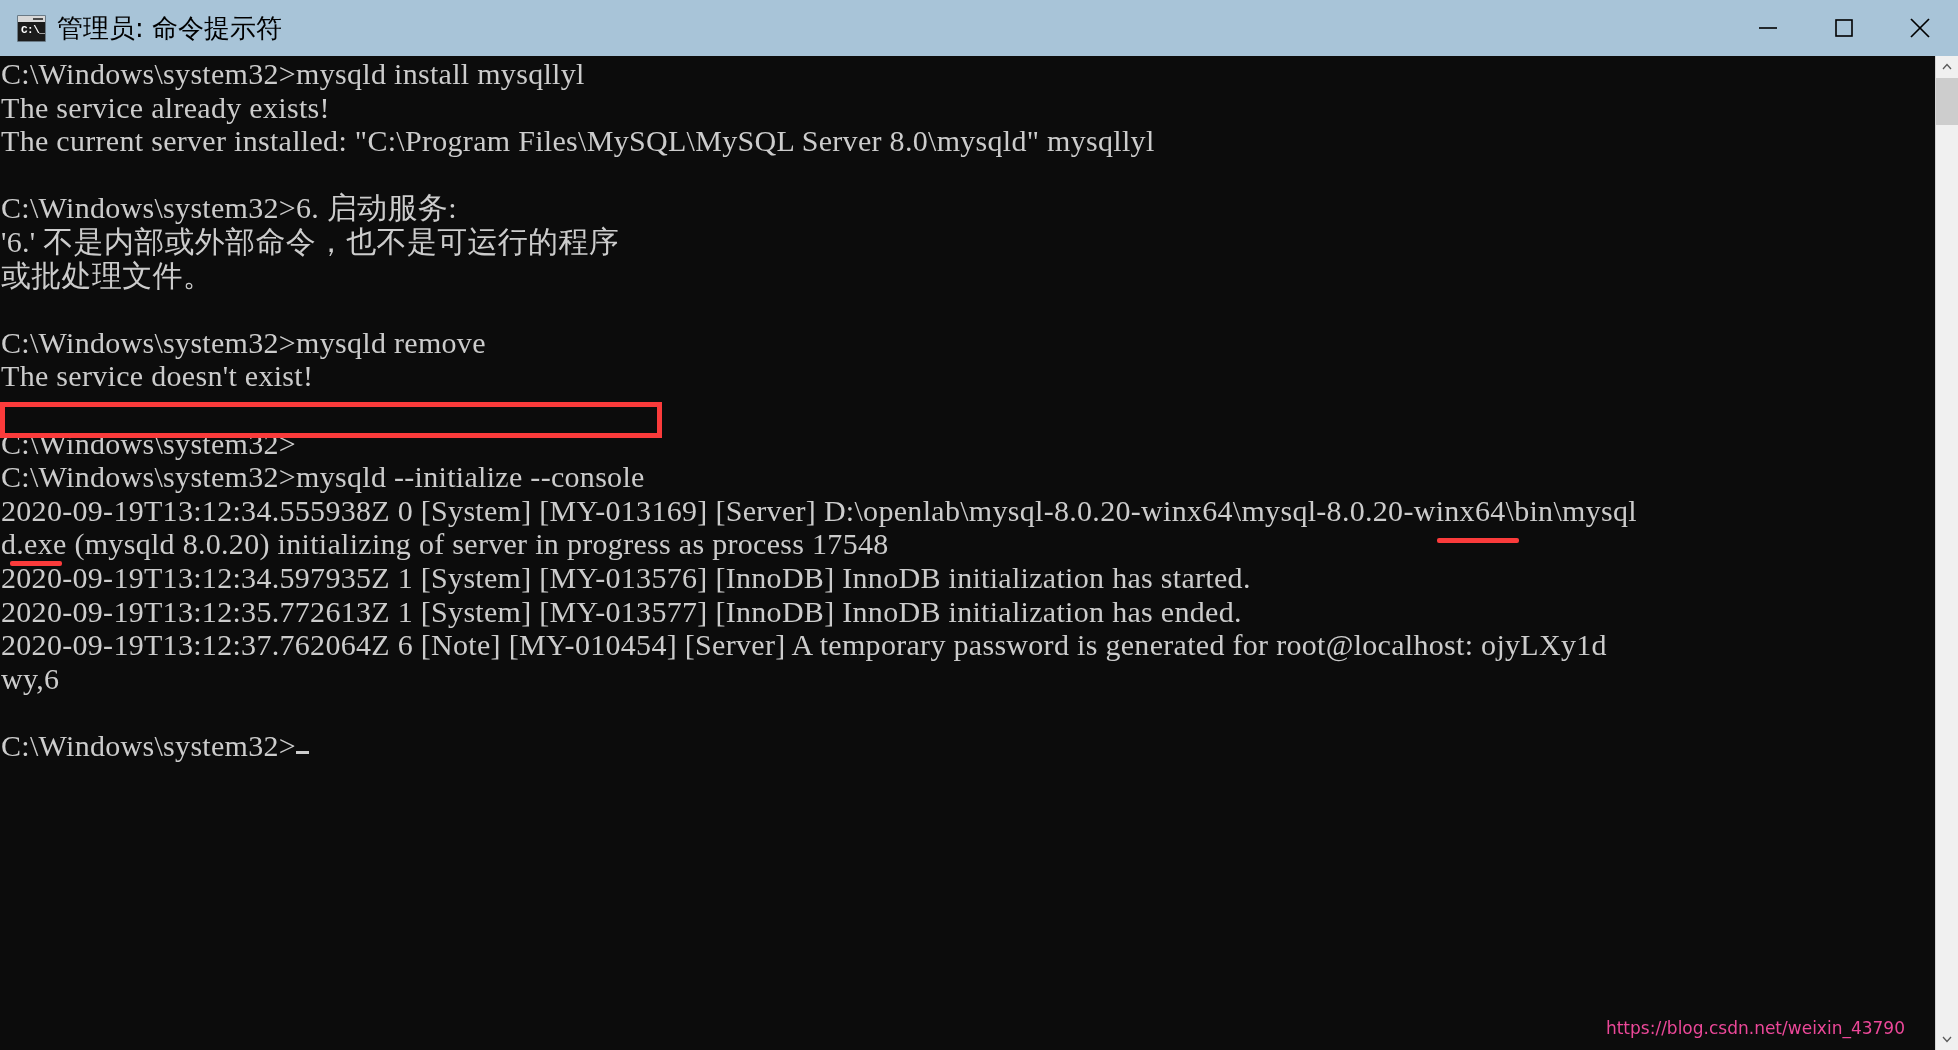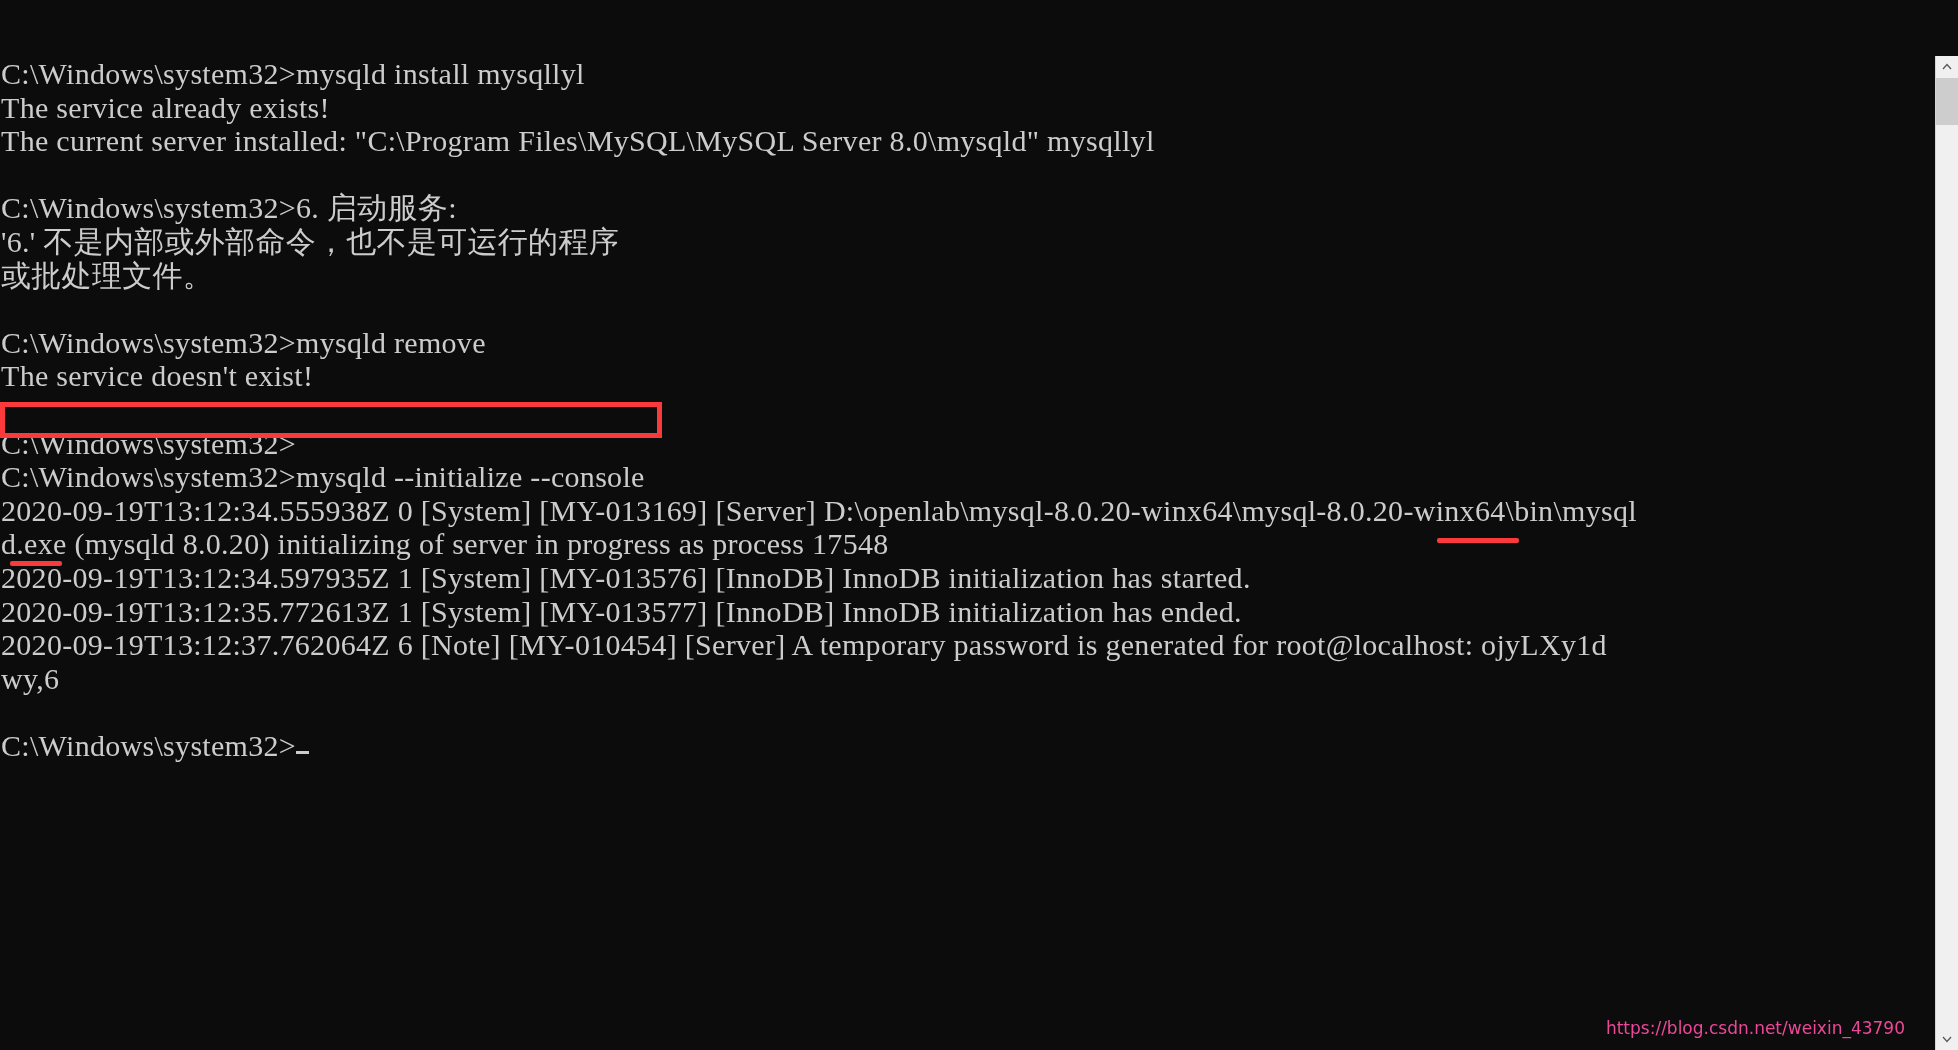--- a/index.html
+++ b/index.html
@@ -194,20 +194,47 @@
     font-size: 17px;
     color: #ec4899;
     white-space: nowrap;
   }
 </style>
 </head>
 <body>
 
 <div id="window">
 
+  <div id="titlebar">
+    <div id="titlebar-left">
+      <div id="cmd-icon">
+        <div class="bar"></div>
+        <div class="prompt">C:\_</div>
+      </div>
+      <div id="title-text">管理员: 命令提示符</div>
+    </div>
+    <div id="titlebar-buttons">
+      <div class="win-btn">
+        <svg width="24" height="24" viewBox="0 0 24 24">
+          <line x1="3" y1="12" x2="21" y2="12" stroke="#000" stroke-width="1.6"></line>
+        </svg>
+      </div>
+      <div class="win-btn">
+        <svg width="24" height="24" viewBox="0 0 24 24">
+          <rect x="4" y="4" width="16" height="16" fill="none" stroke="#000" stroke-width="1.6"></rect>
+        </svg>
+      </div>
+      <div class="win-btn">
+        <svg width="26" height="26" viewBox="0 0 26 26">
+          <line x1="4" y1="4" x2="22" y2="22" stroke="#000" stroke-width="1.7"></line>
+          <line x1="22" y1="4" x2="4" y2="22" stroke="#000" stroke-width="1.7"></line>
+        </svg>
+      </div>
+    </div>
+  </div>
 
   <div id="console">
     <div id="console-text"><div class="line">C:\Windows\system32&gt;mysqld install mysqllyl</div><div class="line">The service already exists!</div><div class="line">The current server installed: "C:\Program Files\MySQL\MySQL Server 8.0\mysqld" mysqllyl</div><div class="line"></div><div class="line">C:\Windows\system32&gt;6. 启动服务:</div><div class="line">'6.' 不是内部或外部命令，也不是可运行的程序</div><div class="line">或批处理文件。</div><div class="line"></div><div class="line">C:\Windows\system32&gt;mysqld remove</div><div class="line">The service doesn't exist!</div><div class="line"></div><div class="line">C:\Windows\system32&gt;</div><div class="line">C:\Windows\system32&gt;mysqld --initialize --console</div><div class="line">2020-09-19T13:12:34.555938Z 0 [System] [MY-013169] [Server] D:\openlab\mysql-8.0.20-winx64\mysql-8.0.20-winx64\bin\mysql</div><div class="line">d.exe (mysqld 8.0.20) initializing of server in progress as process 17548</div><div class="line">2020-09-19T13:12:34.597935Z 1 [System] [MY-013576] [InnoDB] InnoDB initialization has started.</div><div class="line">2020-09-19T13:12:35.772613Z 1 [System] [MY-013577] [InnoDB] InnoDB initialization has ended.</div><div class="line">2020-09-19T13:12:37.762064Z 6 [Note] [MY-010454] [Server] A temporary password is generated for root@localhost: ojyLXy1d</div><div class="line">wy,6</div><div class="line"></div><div class="line">C:\Windows\system32&gt;<span class="cursor"></span></div></div>
 
     <div class="annot-box" style="left:0px; top:346px; width:662px; height:36px;"></div>
 
     <div class="annot-underline" style="left:1437px; top:482px; width:82px; height:5px;"></div>
 
     <div class="annot-underline" style="left:10px; top:505px; width:52px; height:5px;"></div>
 

